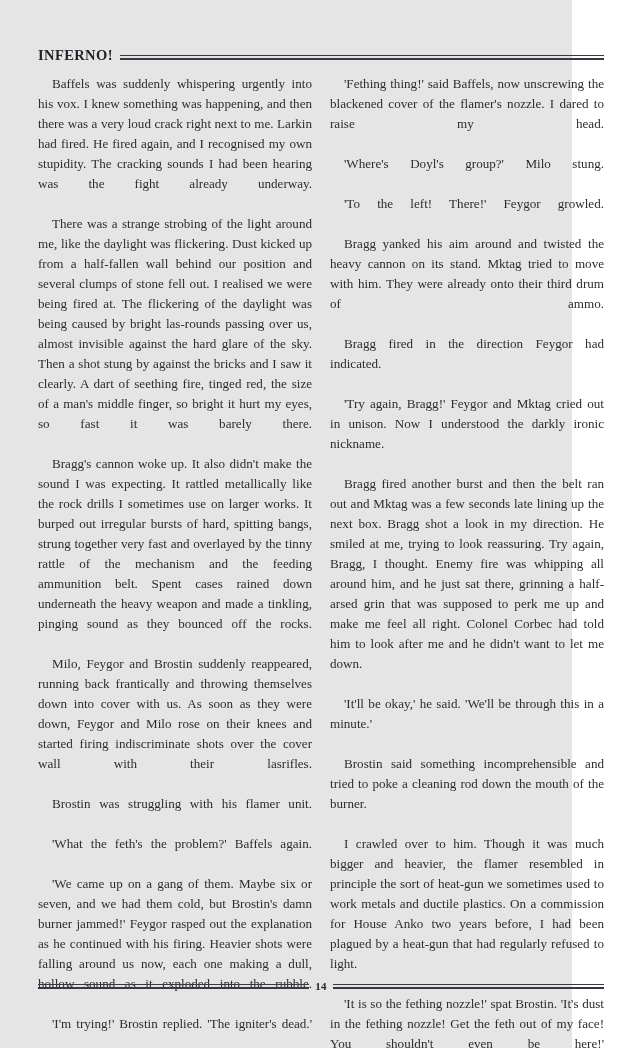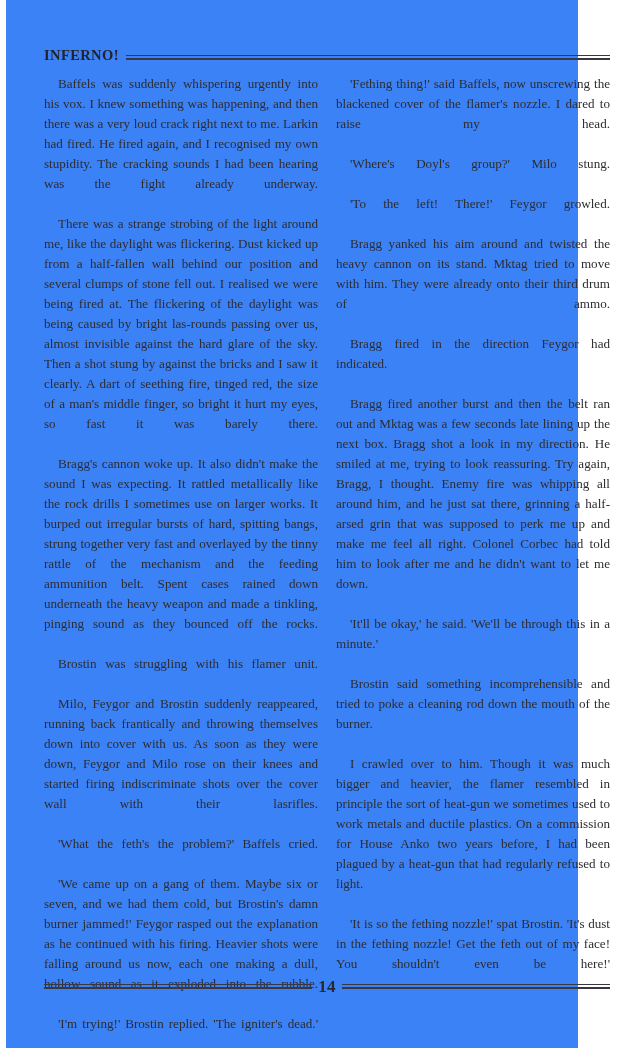--- a/index.html
+++ b/index.html
@@ -11,25 +11,25 @@
     height: 1048px;
     background: #ffffff;
     font-family: "Liberation Serif", "DejaVu Serif", serif;
     color: #2b2b2b;
     overflow: hidden;
     position: relative;
   }
 
   .page {
     position: absolute;
-    left: 6px;
+    left: 0;
     top: 0;
     width: 572px;
     height: 1048px;
-    background: #3b82f6;
+    background: #e5e5e5;
     box-sizing: border-box;
   }
 
   
   .running-header {
     position: absolute;
     left: 38px;
     top: 45px;
     width: 566px;
     height: 22px;
@@ -121,21 +121,21 @@
     left: 0;
     right: 0;
     height: 1.5px;
     background: #3a3740;
   }
   .footer-rule::before { top: 0.5px; }
   .footer-rule::after  { top: 4px; }
   .page-number {
     font-family: "Liberation Serif", "DejaVu Serif", serif;
     font-weight: bold;
-    font-size: 17px;
+    font-size: 11px;
     color: #2b2930;
     padding: 0 6px;
     line-height: 1;
     transform: translateY(-0.5px);
     letter-spacing: 0.3px;
   }
 </style>
 </head>
 <body>
 
@@ -144,35 +144,36 @@
   <div class="running-header">
     <div class="header-title">INFERNO!</div>
     <div class="header-rule"></div>
   </div>
 
   <div class="columns">
     <div class="column">
         <p>Baffels was suddenly whispering urgently into his vox. I knew something was happening, and then there was a very loud crack right next to me. Larkin had fired. He fired again, and I recognised my own stupidity. The cracking sounds I had been hearing was the fight already underway.</p>
         <p>There was a strange strobing of the light around me, like the daylight was flickering. Dust kicked up from a half-fallen wall behind our position and several clumps of stone fell out. I realised we were being fired at. The flickering of the daylight was being caused by bright las-rounds passing over us, almost invisible against the hard glare of the sky. Then a shot stung by against the bricks and I saw it clearly. A dart of seething fire, tinged red, the size of a man's middle finger, so bright it hurt my eyes, so fast it was barely there.</p>
         <p>Bragg's cannon woke up. It also didn't make the sound I was expecting. It rattled metallically like the rock drills I sometimes use on larger works. It burped out irregular bursts of hard, spitting bangs, strung together very fast and overlayed by the tinny rattle of the mechanism and the feeding ammunition belt. Spent cases rained down underneath the heavy weapon and made a tinkling, pinging sound as they bounced off the rocks.</p>
+        <p>Milo, Feygor and Brostin suddenly reappeared, running back frantically and throwing themselves down into cover with us. As soon as they were down, Feygor and Milo rose on their knees and started firing indiscriminate shots over the cover wall with their lasrifles.</p>
         <p>Brostin was struggling with his flamer unit.</p>
-        <p>Milo, Feygor and Brostin suddenly reappeared, running back frantically and throwing themselves down into cover with us. As soon as they were down, Feygor and Milo rose on their knees and started firing indiscriminate shots over the cover wall with their lasrifles.</p>
-        <p>'What the feth's the problem?' Baffels cried.</p>
+        <p>'What the feth's the problem?' Baffels again.</p>
         <p>'We came up on a gang of them. Maybe six or seven, and we had them cold, but Brostin's damn burner jammed!' Feygor rasped out the explanation as he continued with his firing. Heavier shots were falling around us now, each one making a dull, hollow sound as it exploded into the rubble.</p>
         <p>'I'm trying!' Brostin replied. 'The igniter's dead.'</p>
         <p>'Feth! They're coming!' Milo called. 'I see them moving!'</p>
         <p>'Larkin!' Baffels almost screamed.</p>
         <p>'Can't get a clear shot,' Larkin hissed.</p>
       </div>
     <div class="column">
         <p>'Fething thing!' said Baffels, now unscrewing the blackened cover of the flamer's nozzle. I dared to raise my head.</p>
         <p>'Where's Doyl's group?' Milo stung.</p>
         <p>'To the left! There!' Feygor growled.</p>
         <p>Bragg yanked his aim around and twisted the heavy cannon on its stand. Mktag tried to move with him. They were already onto their third drum of ammo.</p>
         <p>Bragg fired in the direction Feygor had indicated.</p>
+        <p>'Try again, Bragg!' Feygor and Mktag cried out in unison. Now I understood the darkly ironic nickname.</p>
         <p>Bragg fired another burst and then the belt ran out and Mktag was a few seconds late lining up the next box. Bragg shot a look in my direction. He smiled at me, trying to look reassuring. Try again, Bragg, I thought. Enemy fire was whipping all around him, and he just sat there, grinning a half-arsed grin that was supposed to perk me up and make me feel all right. Colonel Corbec had told him to look after me and he didn't want to let me down.</p>
         <p>'It'll be okay,' he said. 'We'll be through this in a minute.'</p>
         <p>Brostin said something incomprehensible and tried to poke a cleaning rod down the mouth of the burner.</p>
         <p>I crawled over to him. Though it was much bigger and heavier, the flamer resembled in principle the sort of heat-gun we sometimes used to work metals and ductile plastics. On a commission for House Anko two years before, I had been plagued by a heat-gun that had regularly refused to light.</p>
         <p>'It is so the fething nozzle!' spat Brostin. 'It's dust in the fething nozzle! Get the feth out of my face! You shouldn't even be here!'</p>
       </div>
   </div>
 
   <div class="running-footer">
     <div class="footer-rule"></div>

